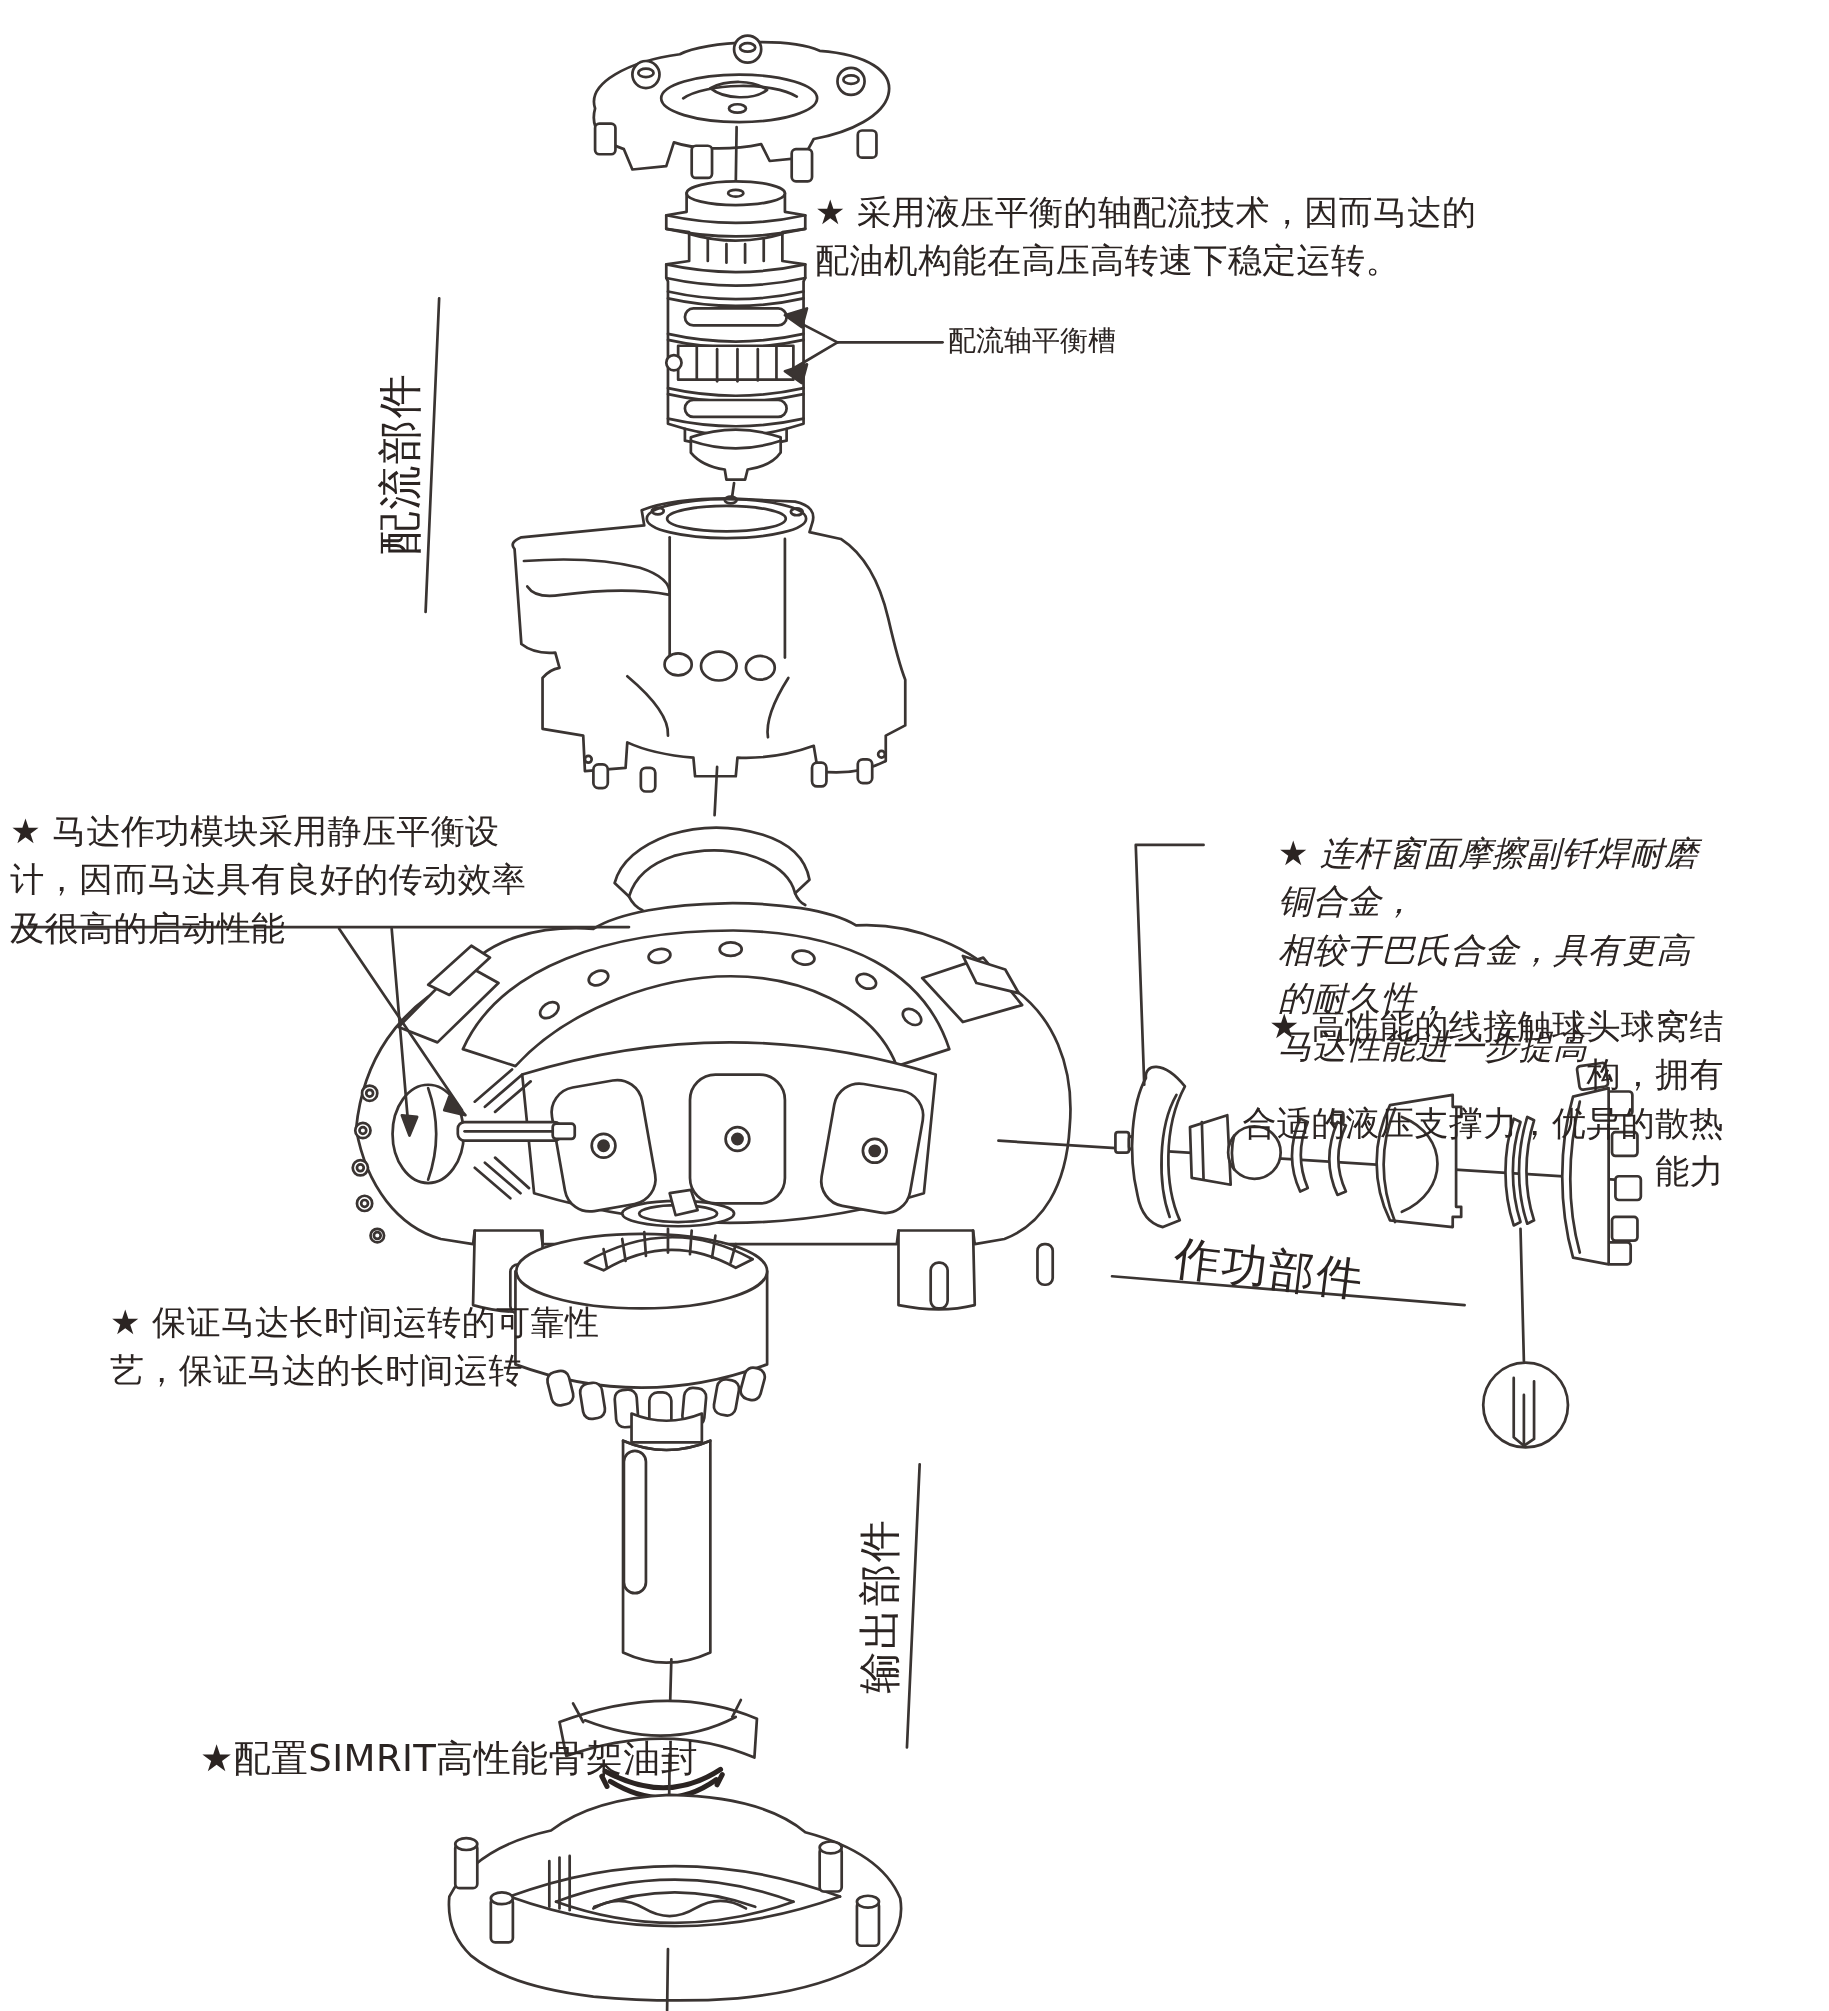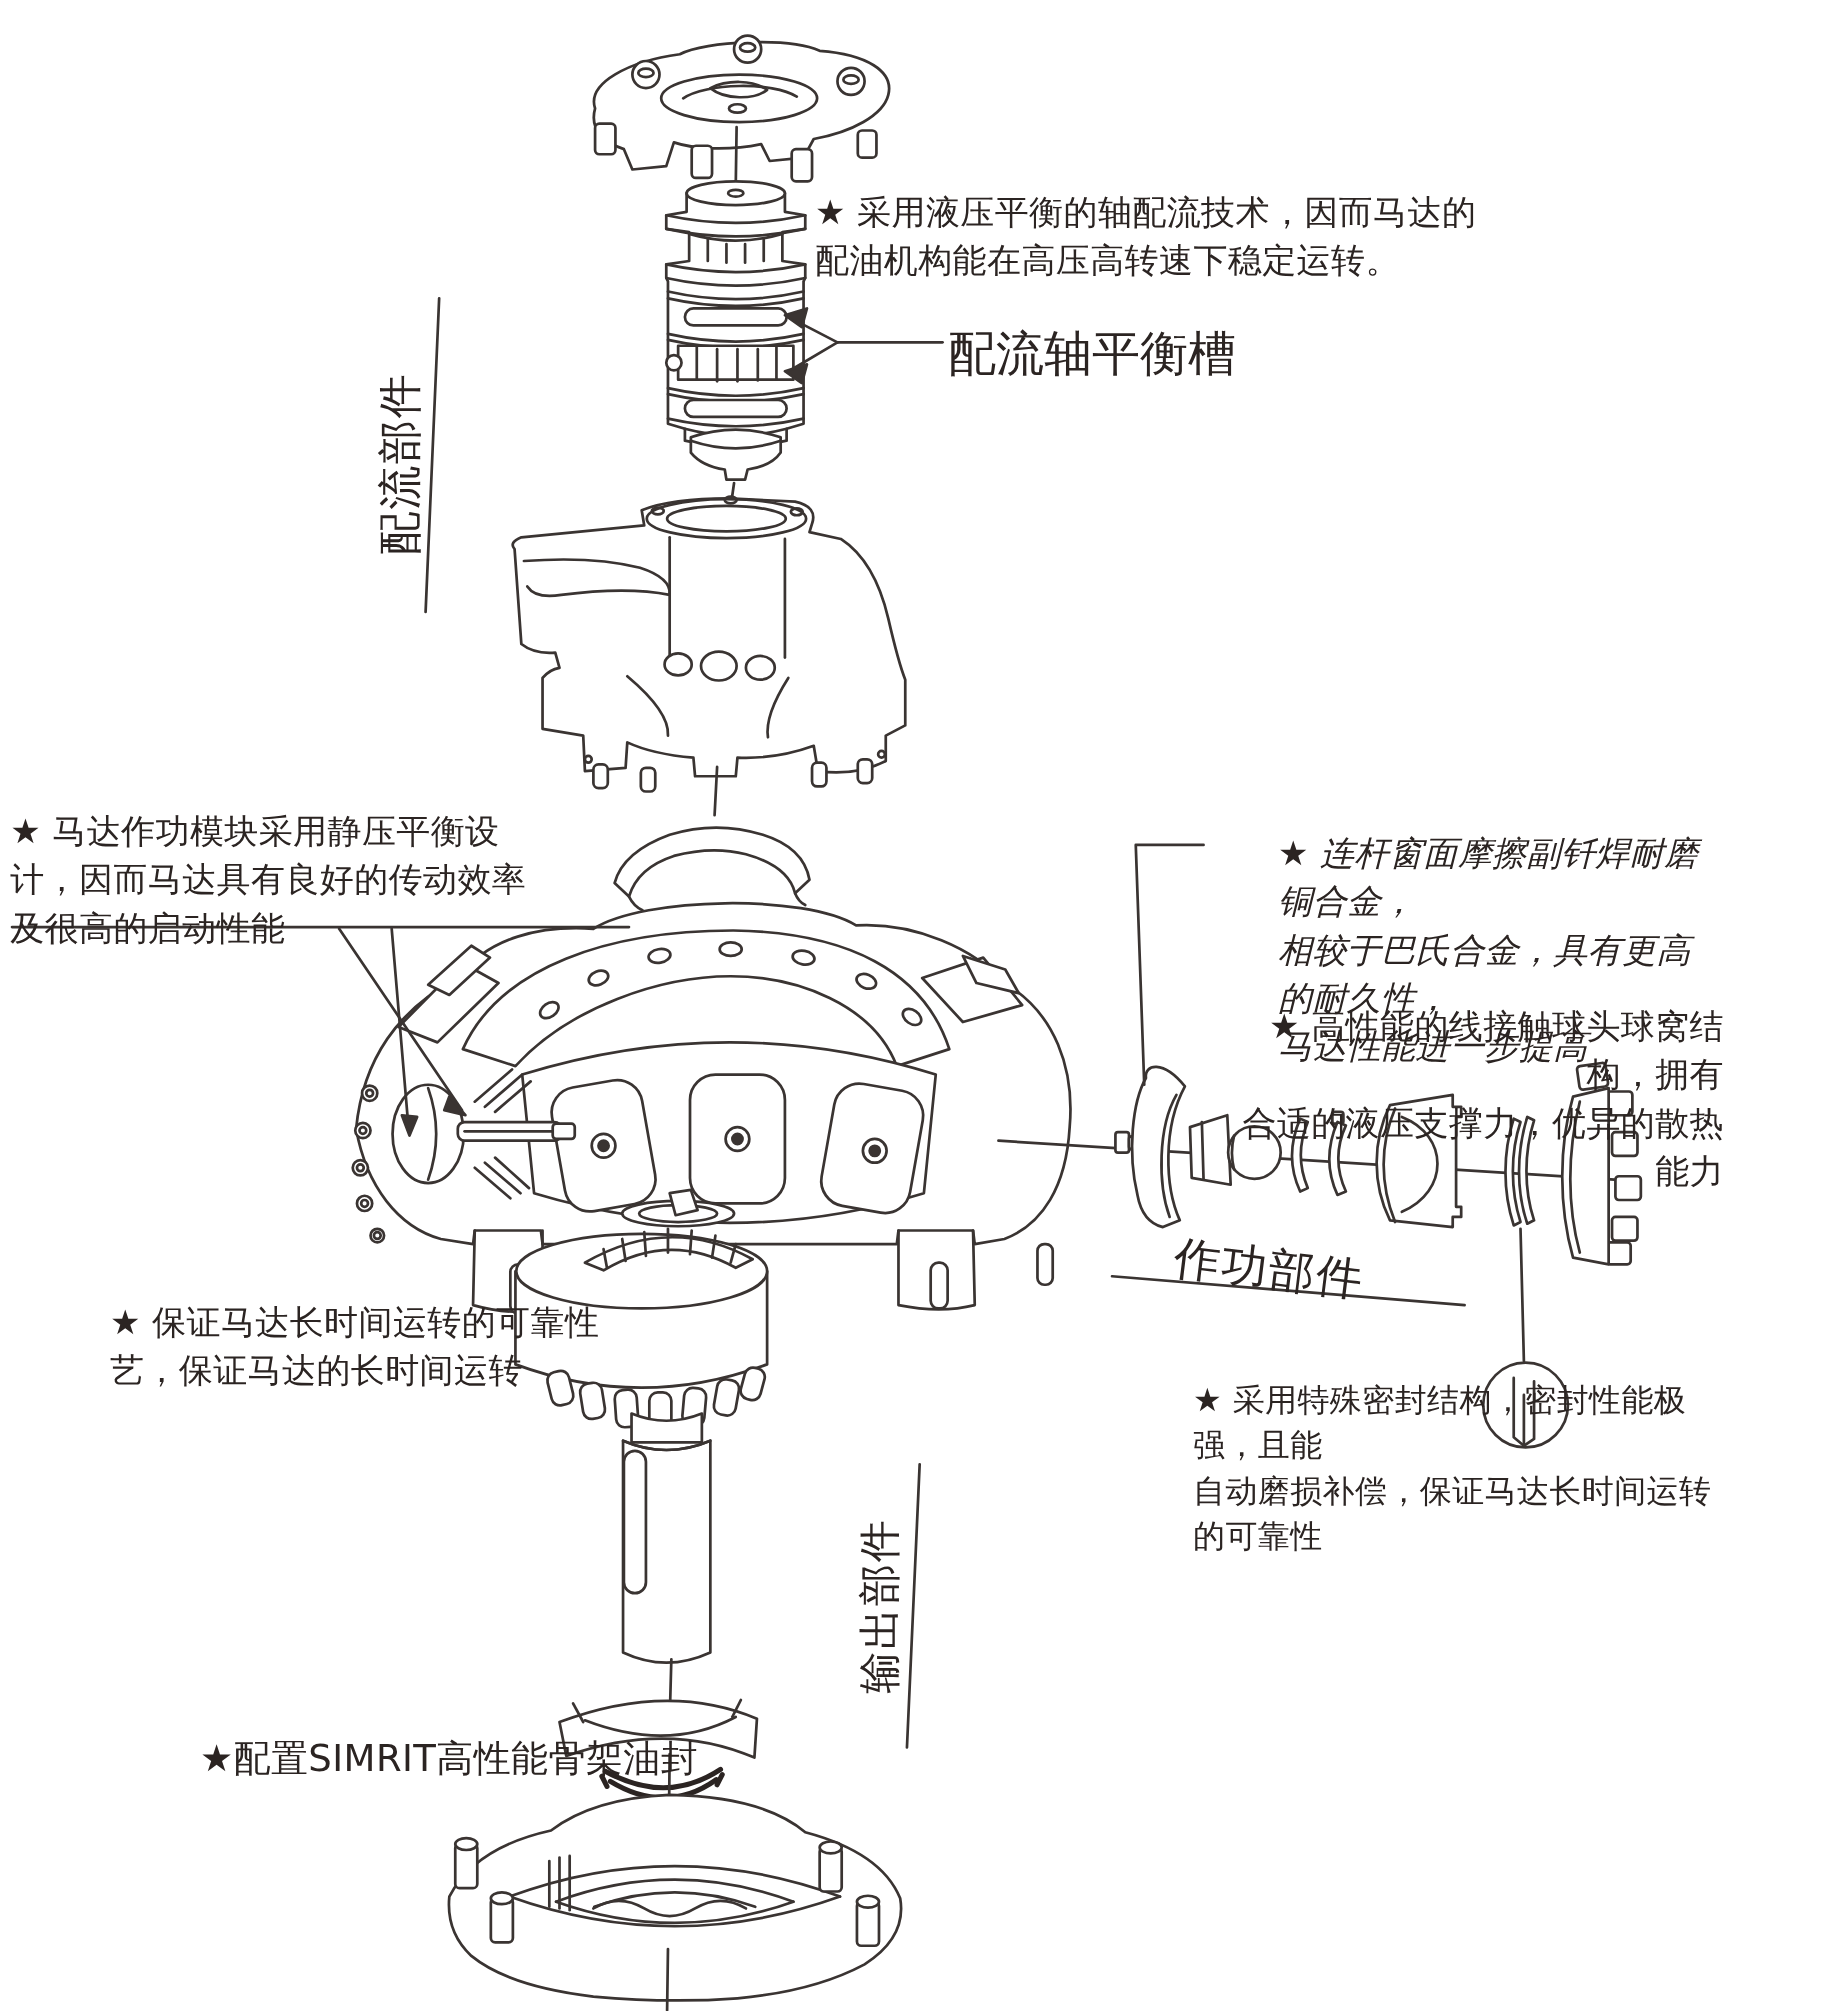--- a/index.html
+++ b/index.html
@@ -5,21 +5,21 @@
   html,body{margin:0;padding:0;background:#ffffff;}
   body{width:1830px;height:2011px;position:relative;font-family:"DejaVu Sans","Liberation Sans",sans-serif;}
   .canvas{position:absolute;left:0;top:0;width:1724px;height:2011px;}
   svg{display:block;position:absolute;left:0;top:0;}
   .ann{position:absolute;color:#2b2422;font-size:34px;line-height:1.42;white-space:pre-line;letter-spacing:0.4px;}
   .ann.small{font-size:32px;}
   .ann.big{font-size:37px;}
   .seclabel{position:absolute;color:#2b2422;font-size:44px;font-weight:500;letter-spacing:1.7px;white-space:nowrap;}
   .rot-ccw{transform:translate(-50%,-50%) rotate(-90deg);}
   .tilt{transform:rotate(7deg);transform-origin:left top;font-size:46px;}
-  .plain-label{position:absolute;color:#2b2422;font-size:48px;white-space:nowrap;}
+  .plain-label{position:absolute;color:#2b2422;font-size:28px;white-space:nowrap;}
 </style>
 </head>
 <body>
 
 <div class="canvas">
 
 <svg width="1830" height="2011" viewBox="0 0 2159 2373">
 <g stroke="#3a3432" stroke-width="3.2" fill="none" stroke-linecap="round" stroke-linejoin="round">
 
   <g>
@@ -327,22 +327,20 @@
 马达性能进一步提高</div>
 
 <div class="ann" style="left:1231px;top:1002px;text-align:right;">★  高性能的线接触球头球窝结构，拥有
 合适的液压支撑力，优异的散热能力</div>
 
 <div class="seclabel tilt" style="left:1178px;top:1227px;">作功部件</div>
 
 <div class="ann" style="left:110px;top:1298px;">★ 保证马达长时间运转的可靠性
 艺，保证马达的长时间运转</div>
 
-<div class="ann small" style="left:1193px;top:1378px;">★  采用特殊密封结构，密封性能极强，且能
-自动磨损补偿，保证马达长时间运转的可靠性</div>
 
 
 <div class="seclabel rot-ccw" style="left:880px;top:1606px;font-size:42px;">输出部件</div>
 
 <div class="ann big" style="left:172px;top:1733px;margin-left:28px;">★配置SIMRIT高性能骨架油封</div>
 
 </div>
 
 
 </body></html>

